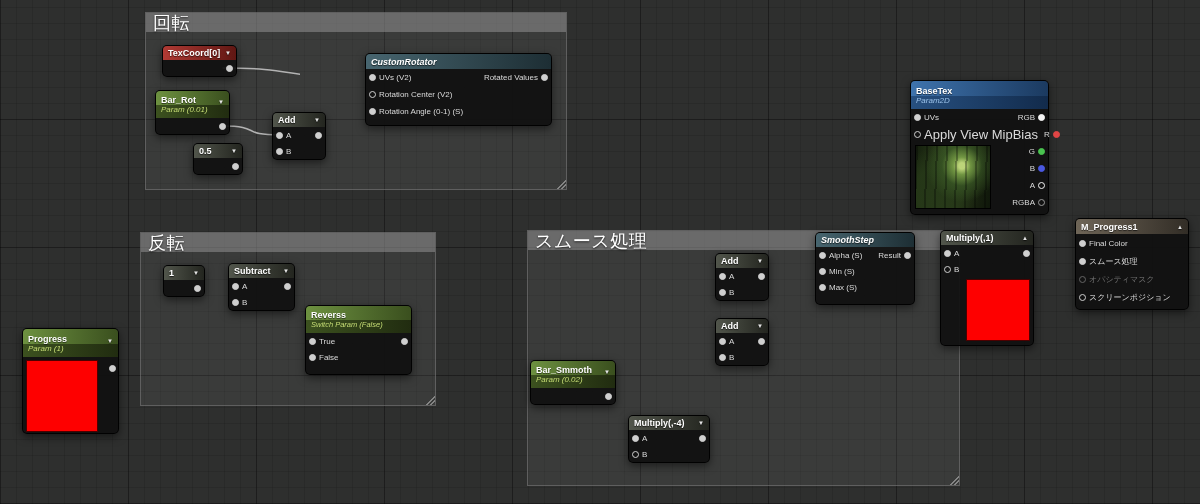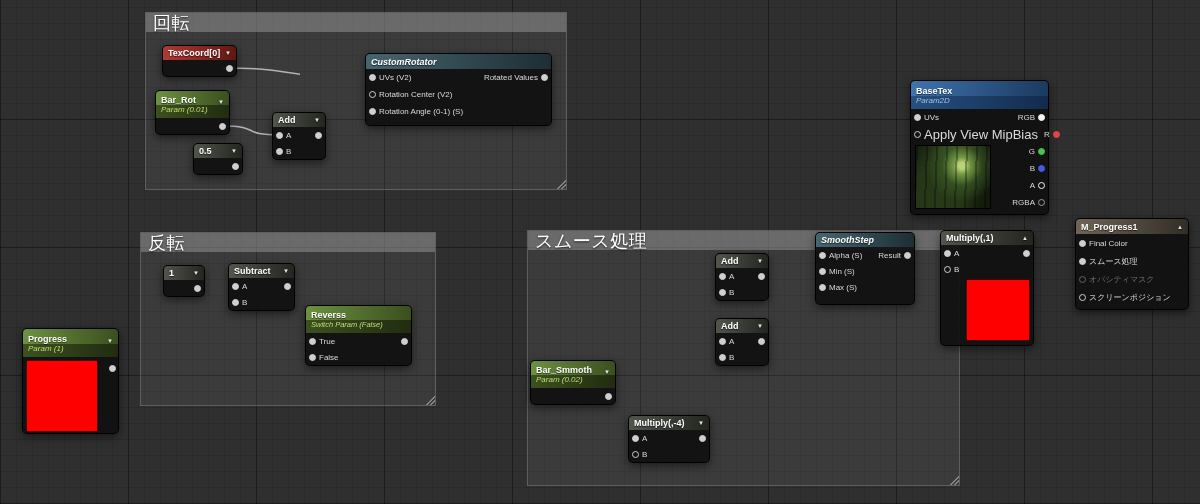--- a/index.html
+++ b/index.html
@@ -342,21 +342,21 @@
       <span class="lbl">A</span>
       <span class="sp"></span>
       <span class="pin f"></span>
     </div>
     <div class="row">
       <span class="pin f"></span>
       <span class="lbl">B</span>
     </div>
   </div>
 
-  <div class="node" style="left:305px;top:305px;width:105px;padding-bottom:0">
+  <div class="node" style="left:305px;top:305px;width:105px;padding-bottom:9px">
     <div class="hdr2">
       <div class="h2-main g-main">
           <span>Reverss</span>
         </div>
       <div class="h2-sub g-sub" style="font-size:7.5px">Switch Param (False)</div>
     </div>
     <div class="row">
       <span class="pin f"></span>
       <span class="lbl">True</span>
       <span class="sp"></span>

